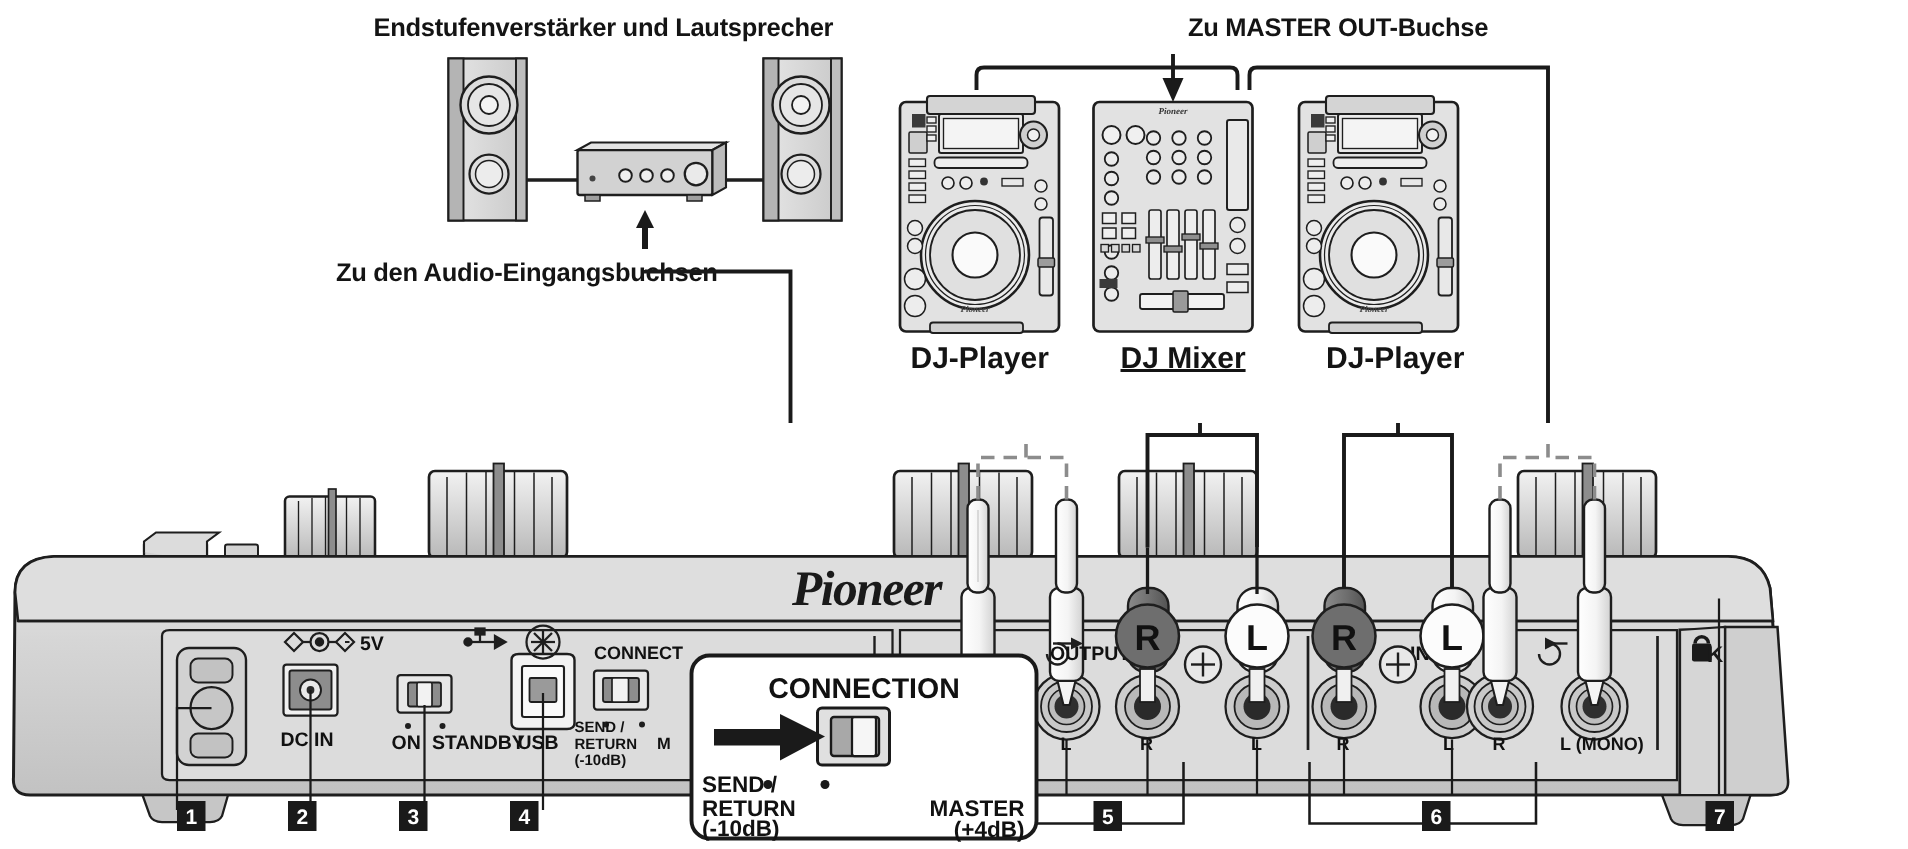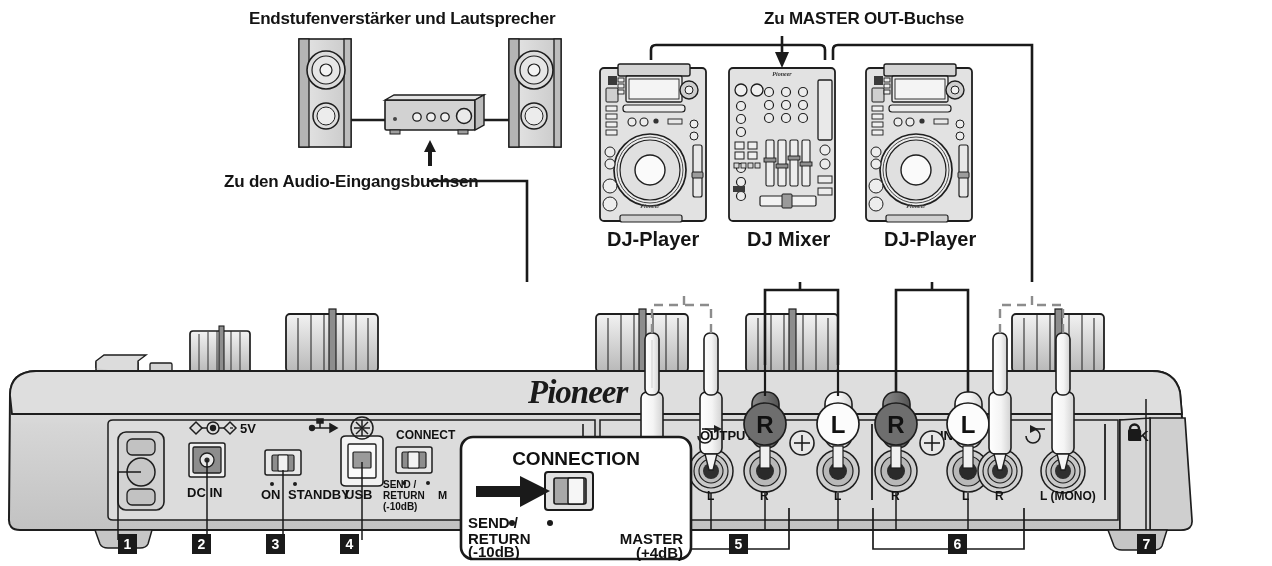--- a/index.html
+++ b/index.html
@@ -13,25 +13,25 @@
          font-size:14px;width:19px;height:20px;line-height:20px;text-align:center;}
   svg{position:absolute;left:0;top:0;overflow:visible;}
   .pnl-txt{font-family:"Liberation Sans","DejaVu Sans",sans-serif;font-weight:bold;fill:#111;}
 </style>
 </head>
 <body>
 
 <div class="stage">
 
   <div class="lbl lbl-title" style="left:249px;top:9px;">Endstufenverstärker und Lautsprecher</div>
-  <div class="lbl lbl-title" style="left:764px;top:9px;">Zu MASTER OUT-Buchse</div>
+  <div class="lbl lbl-title" style="left:792px;top:9px;">Zu MASTER OUT-Buchse</div>
   <div class="lbl lbl-title" style="left:224px;top:172px;">Zu den Audio-Eingangsbuchsen</div>
 
   <div class="lbl lbl-dev" style="left:607px;top:228px;">DJ-Player</div>
-  <div class="lbl lbl-dev" style="left:747px;top:228px;">DJ Mixer</div>
+  <div class="lbl lbl-dev" style="left:747px;top:228px;text-decoration:underline;">DJ Mixer</div>
   <div class="lbl lbl-dev" style="left:884px;top:228px;">DJ-Player</div>
 
   <svg width="1272" height="566">
     <defs>
       <linearGradient id="spkG" x1="0" y1="0" x2="1" y2="0">
         <stop offset="0" stop-color="#e6e6e6"></stop>
           <stop offset="1" stop-color="#c9c9c9"></stop>
       </linearGradient>
       <linearGradient id="panelG" x1="0" y1="0" x2="0" y2="1">
         <stop offset="0" stop-color="#e8e8e8"></stop>

